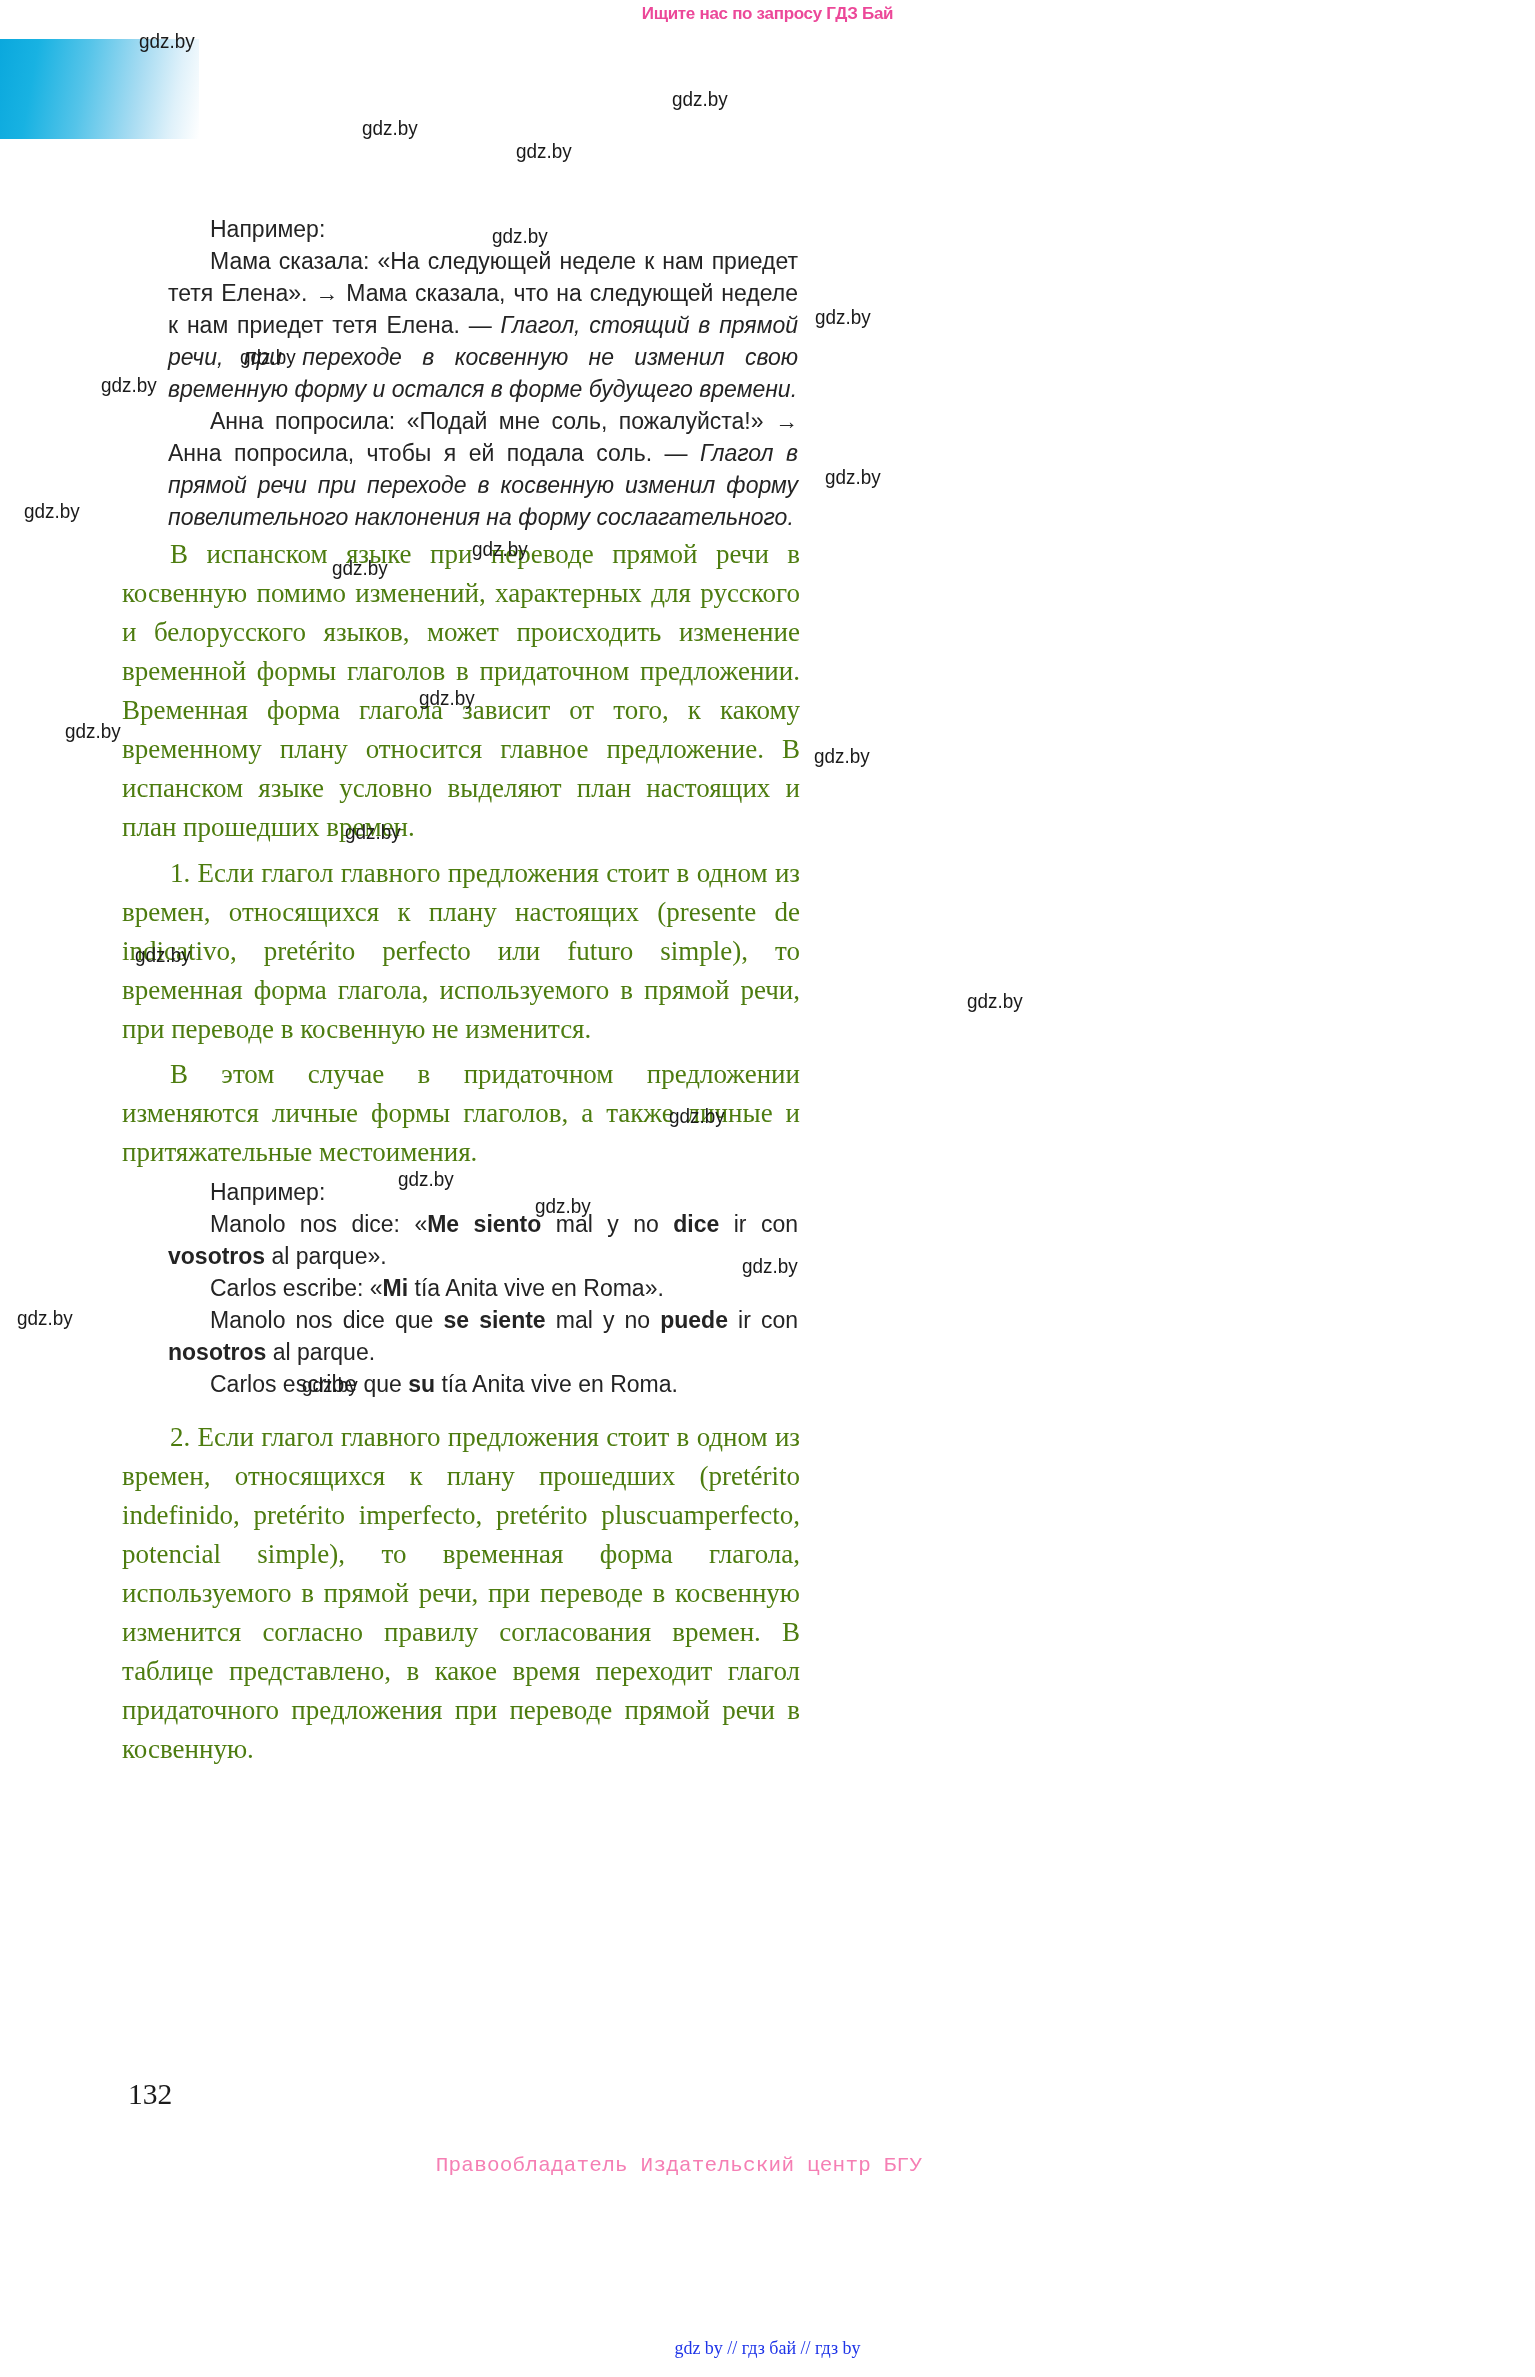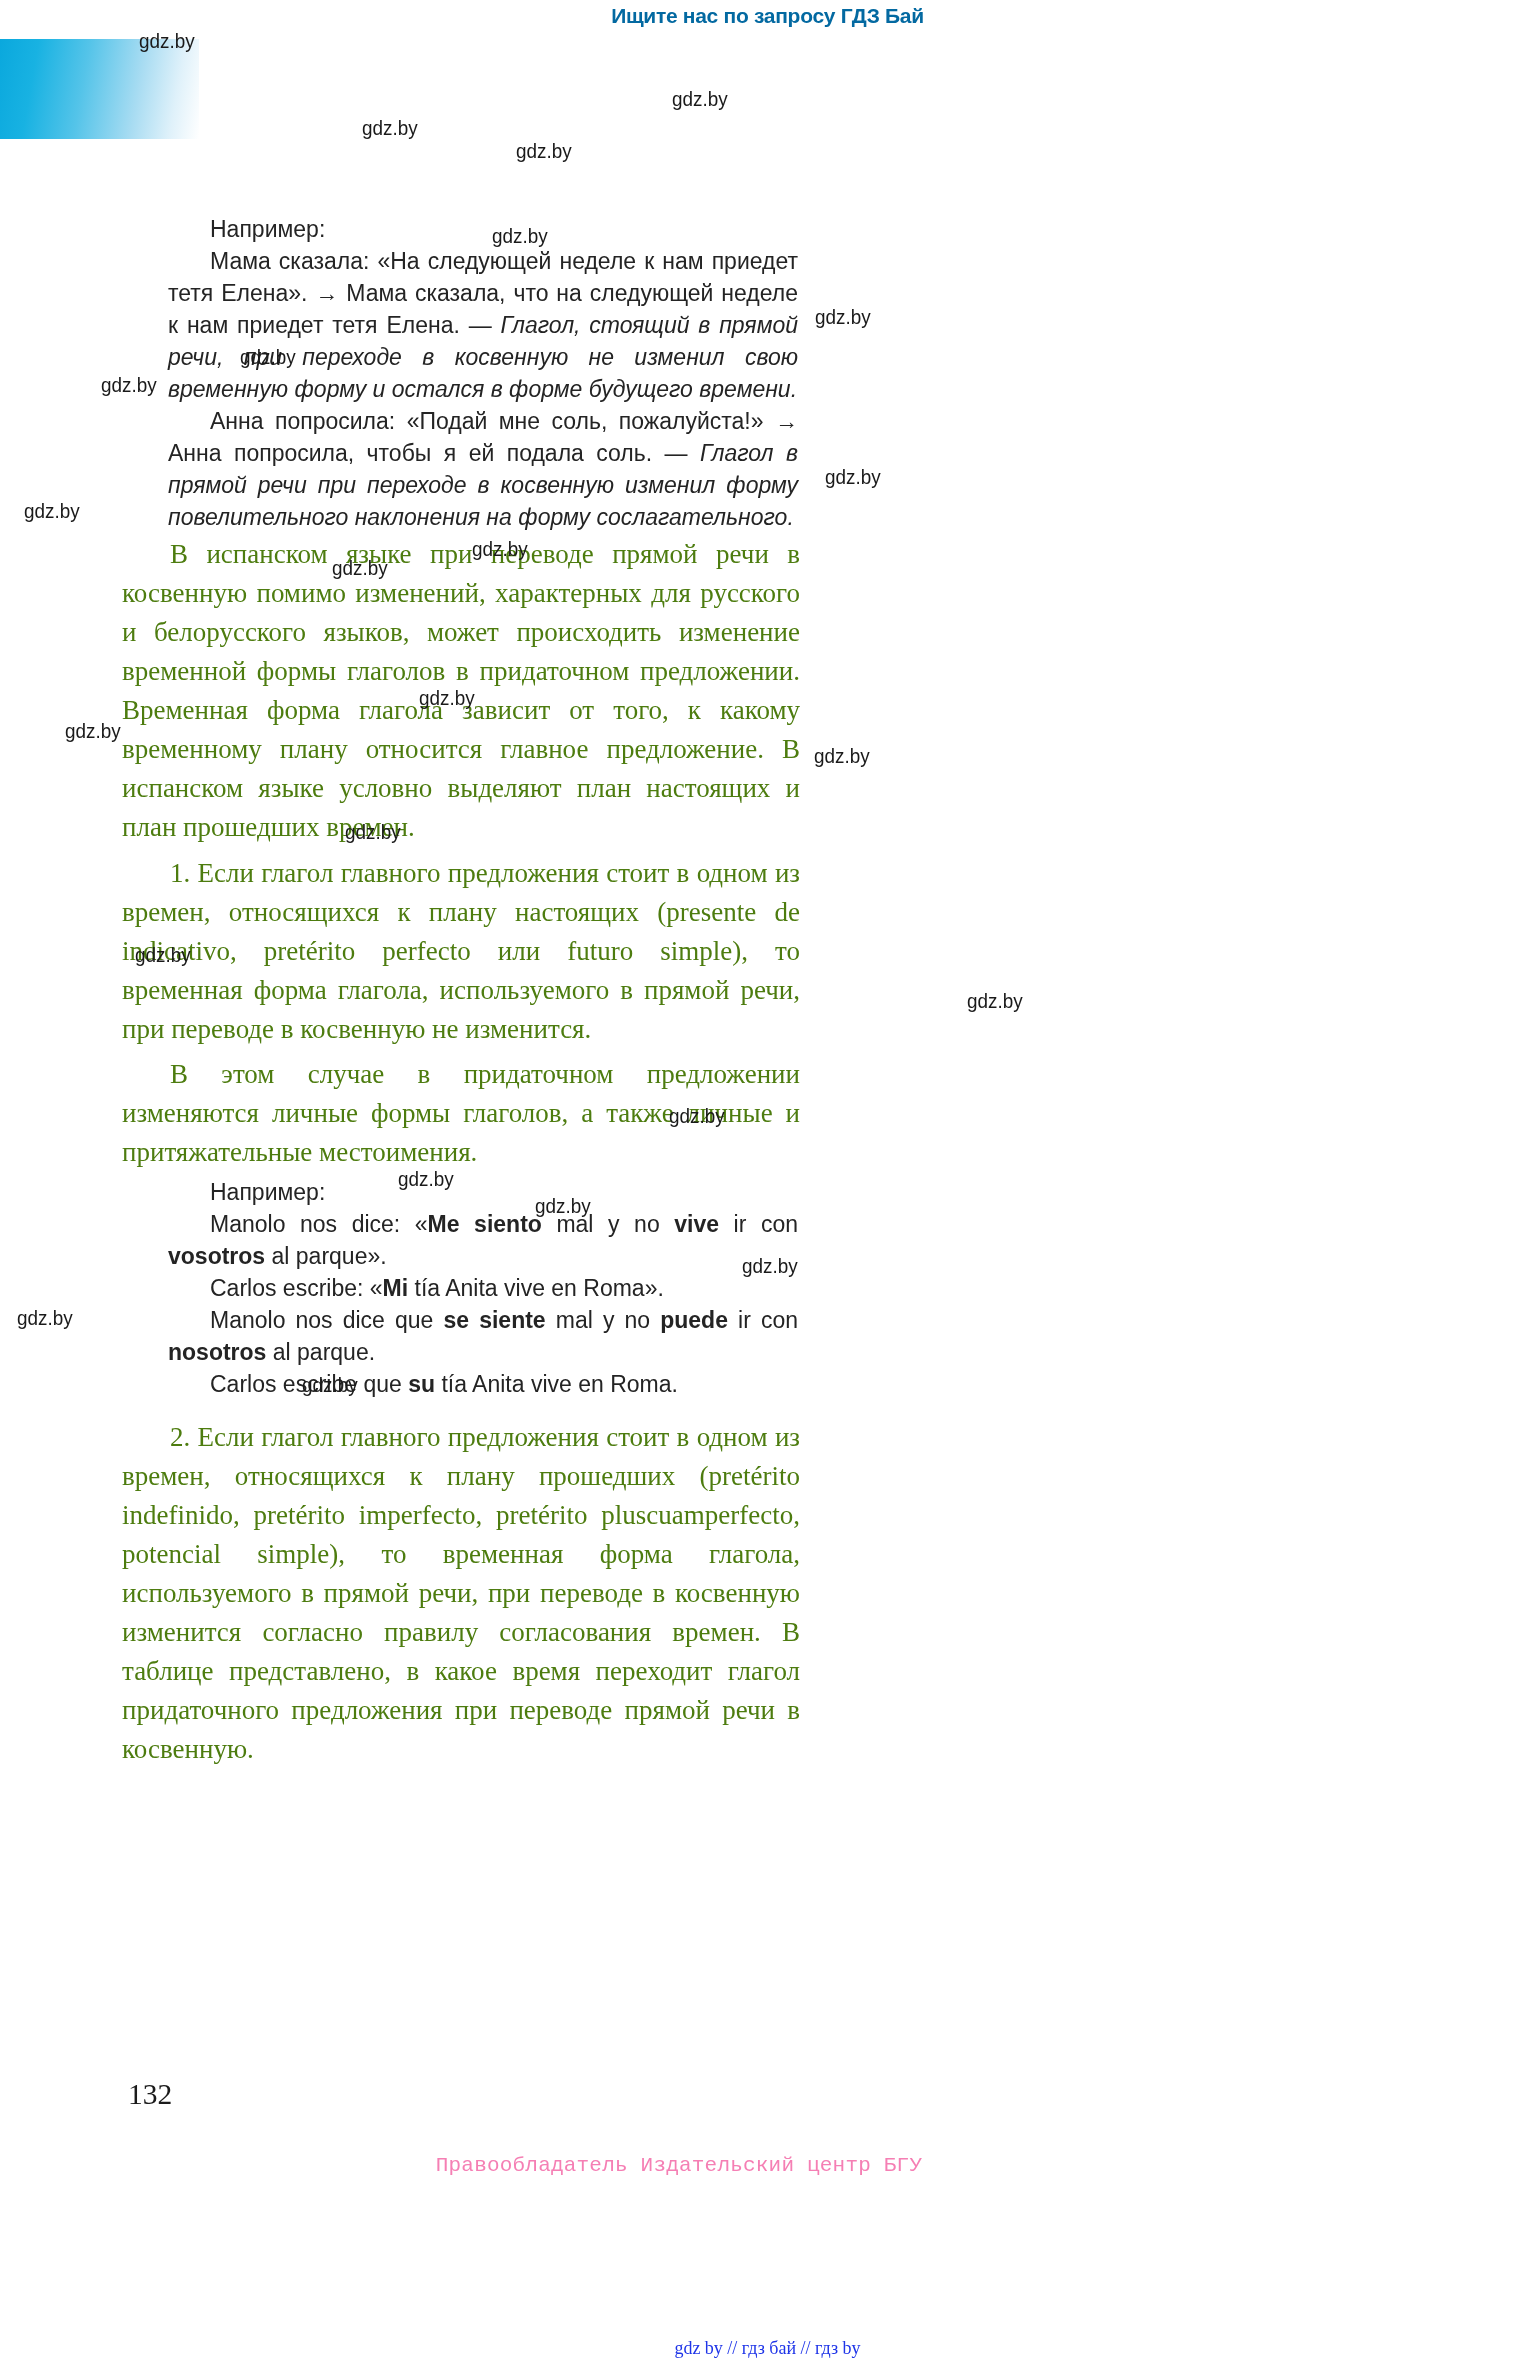--- a/index.html
+++ b/index.html
@@ -20,24 +20,24 @@
   }
 
   
   .promo {
     position: absolute;
     top: 3.5px;
     left: 0;
     width: 1535px;
     text-align: center;
     font-family: "Liberation Sans", sans-serif;
-    font-size: 21px;
+    font-size: 17px;
     font-weight: 600;
     letter-spacing: -0.3px;
-    color: #0369a1;
+    color: #ec4899;
     white-space: nowrap;
   }
 
   
   .corner-block {
     position: absolute;
     left: 0;
     top: 39px;
     width: 199px;
     height: 100px;
@@ -148,21 +148,21 @@
     <p class="serif ind">1. Если глагол главного предложения стоит в одном из времен, относящихся к плану настоящих (presente de indicativo, pretérito perfecto или futuro simple), то временная форма глагола, используемого в прямой речи, при переводе в косвенную не изменится.</p>
   </div>
 
   <div class="col" style="top: 1055px; width: 678px;">
     <p class="serif ind">В этом случае в придаточном предложении изменяются личные формы глаголов, а также личные и притяжательные местоимения.</p>
   </div>
 
   <div class="col" style="top: 1176px;">
     <p class="sans ind">Например:</p>
 
-    <p class="sans ind"><span>Manolo nos dice: «</span><b>Me siento</b><span> mal y no </span><b>vive</b><span> ir con </span><b>vosotros</b><span> al parque».</span></p>
+    <p class="sans ind"><span>Manolo nos dice: «</span><b>Me siento</b><span> mal y no </span><b>dice</b><span> ir con </span><b>vosotros</b><span> al parque».</span></p>
 
     <p class="sans ind" style="text-align:left;"><span>Carlos escribe: «</span><b>Mi</b><span> tía Anita vive en Roma».</span></p>
 
     <p class="sans ind"><span>Manolo nos dice que </span><b>se siente</b><span> mal y no </span><b>puede</b><span> ir con </span><b>nosotros</b><span> al parque.</span></p>
 
     <p class="sans ind" style="text-align:left;"><span>Carlos escribe que </span><b>su</b><span> tía Anita vive en Roma.</span></p>
   </div>
 
   <div class="col" style="top: 1418px; width: 678px;">
     <p class="serif ind">2. Если глагол главного предложения стоит в одном из времен, относящихся к плану прошедших (pretérito indefinido, pretérito imperfecto, pretérito pluscuamperfecto, potencial simple), то временная форма глагола, используемого в прямой речи, при переводе в косвенную изменится согласно правилу согласования времен. В таблице представлено, в какое время переходит глагол придаточного предложения при переводе прямой речи в косвенную.</p>

